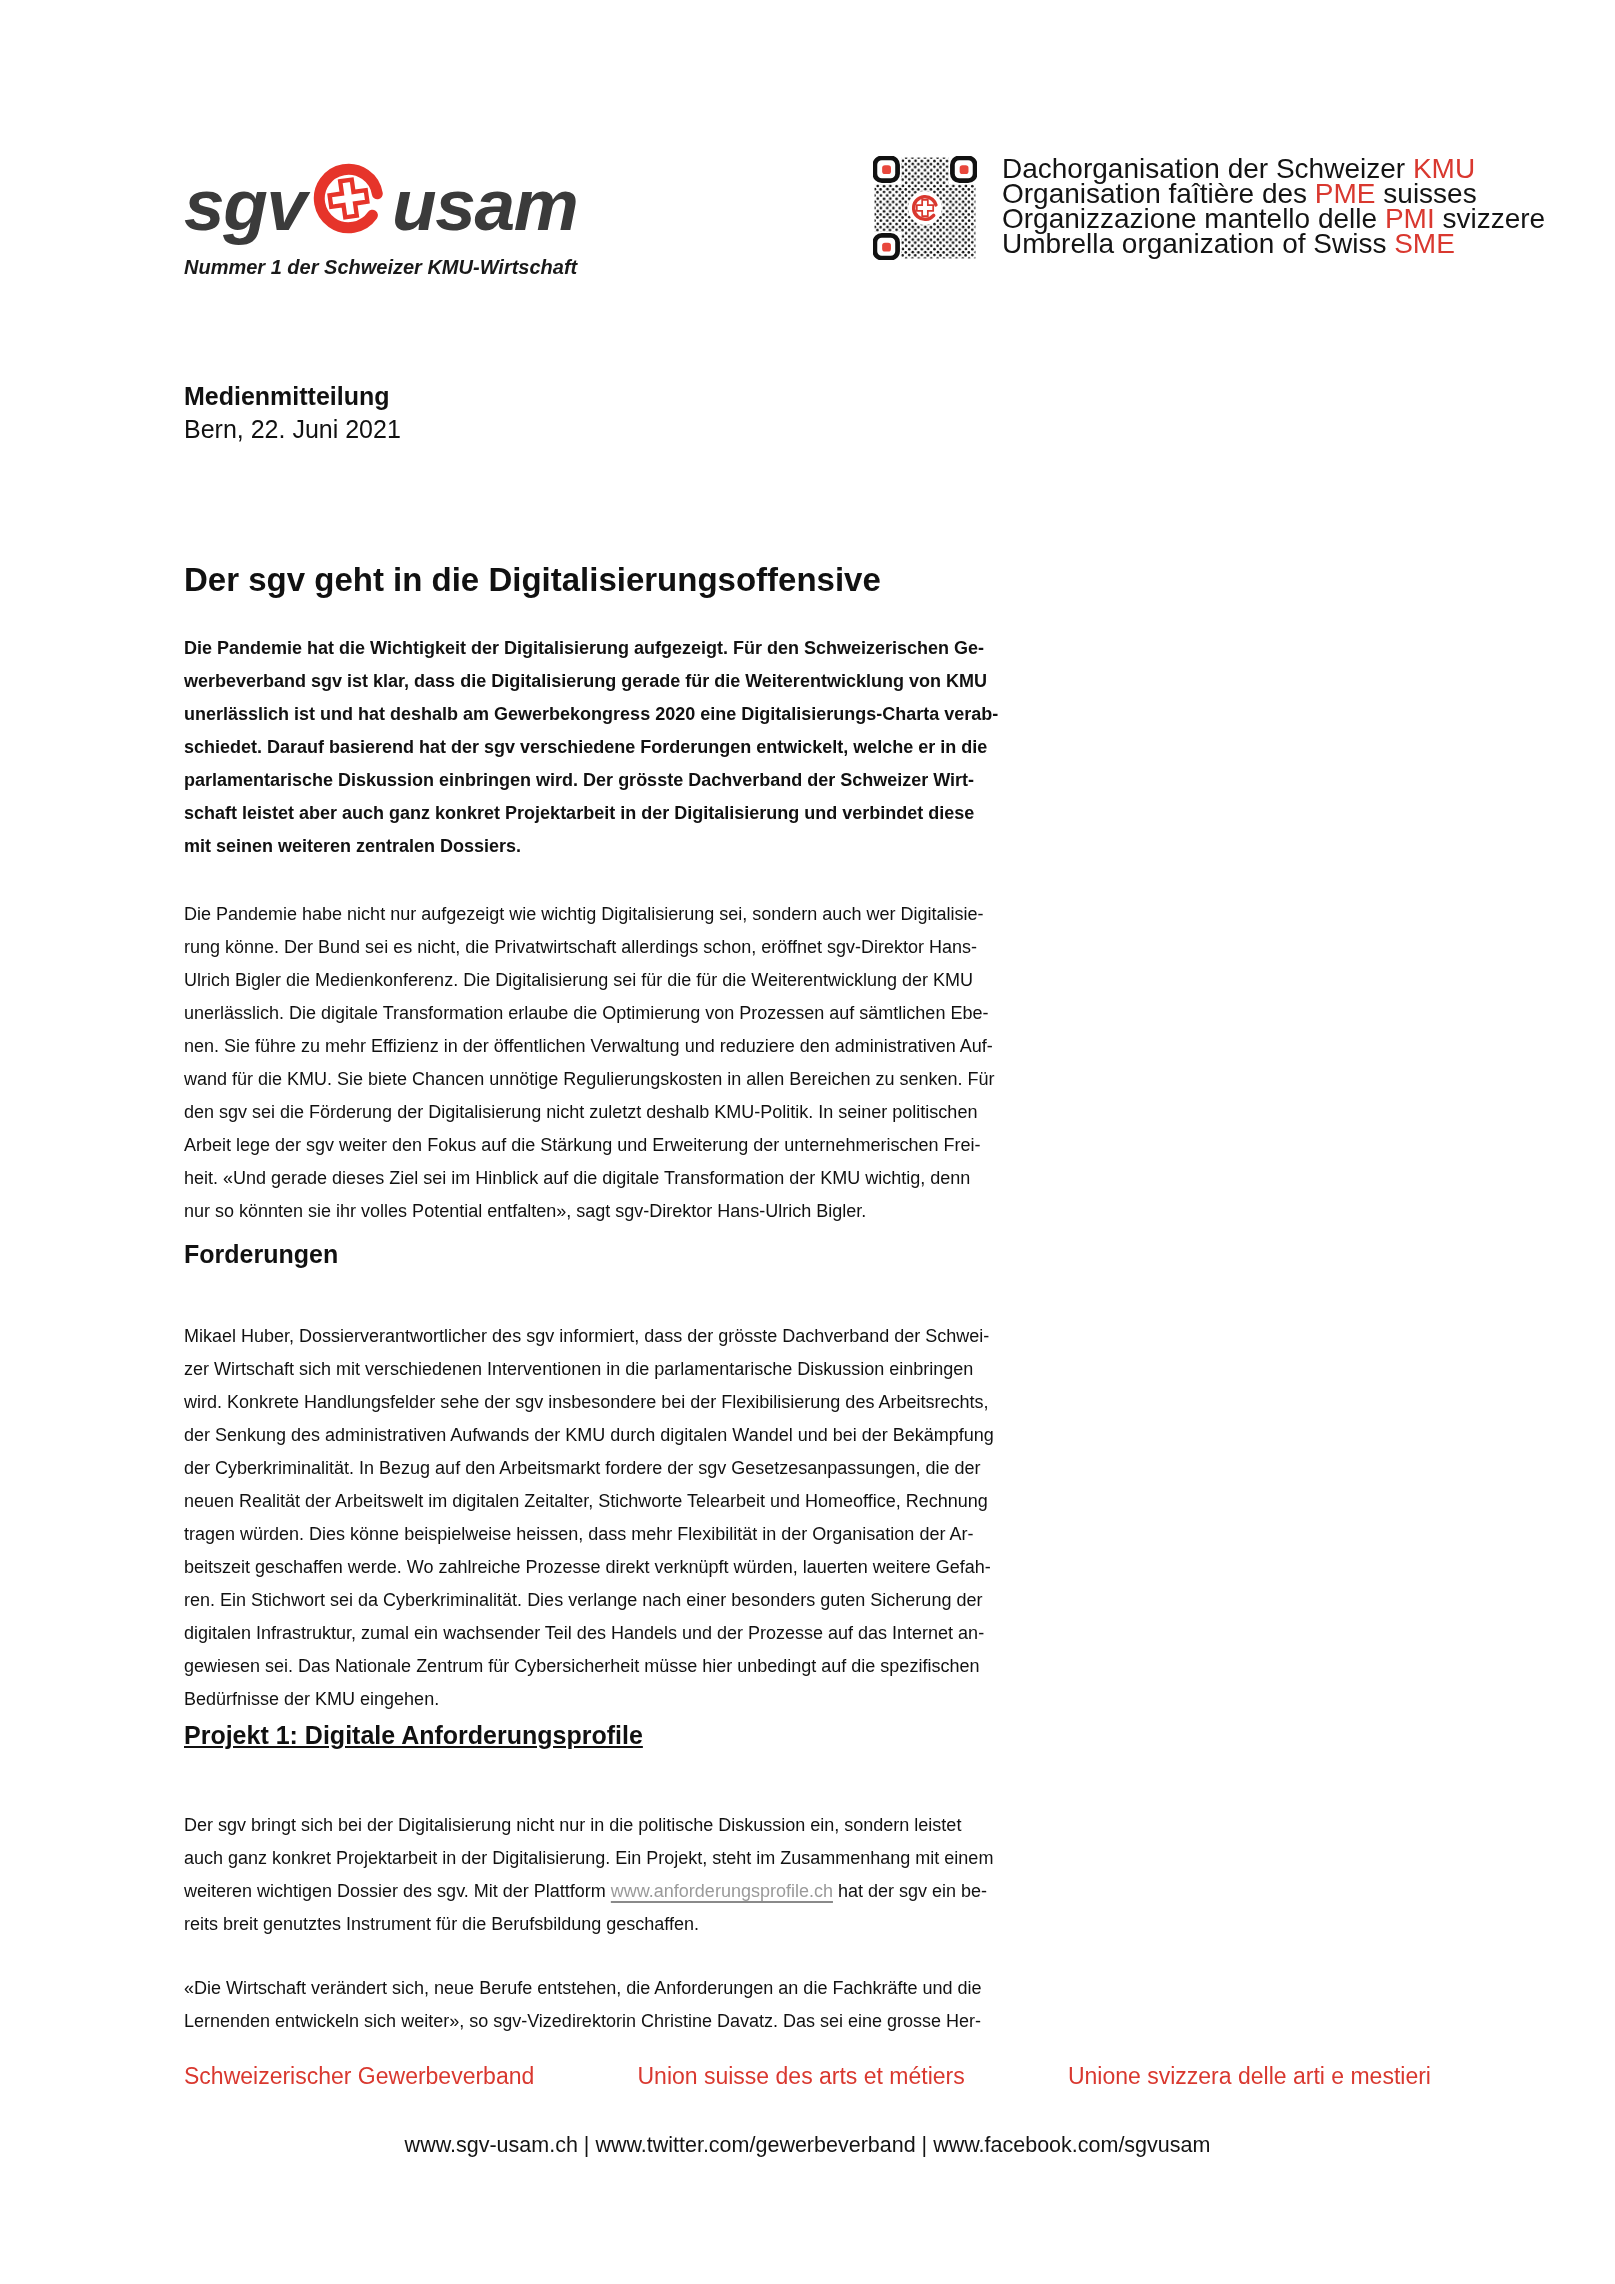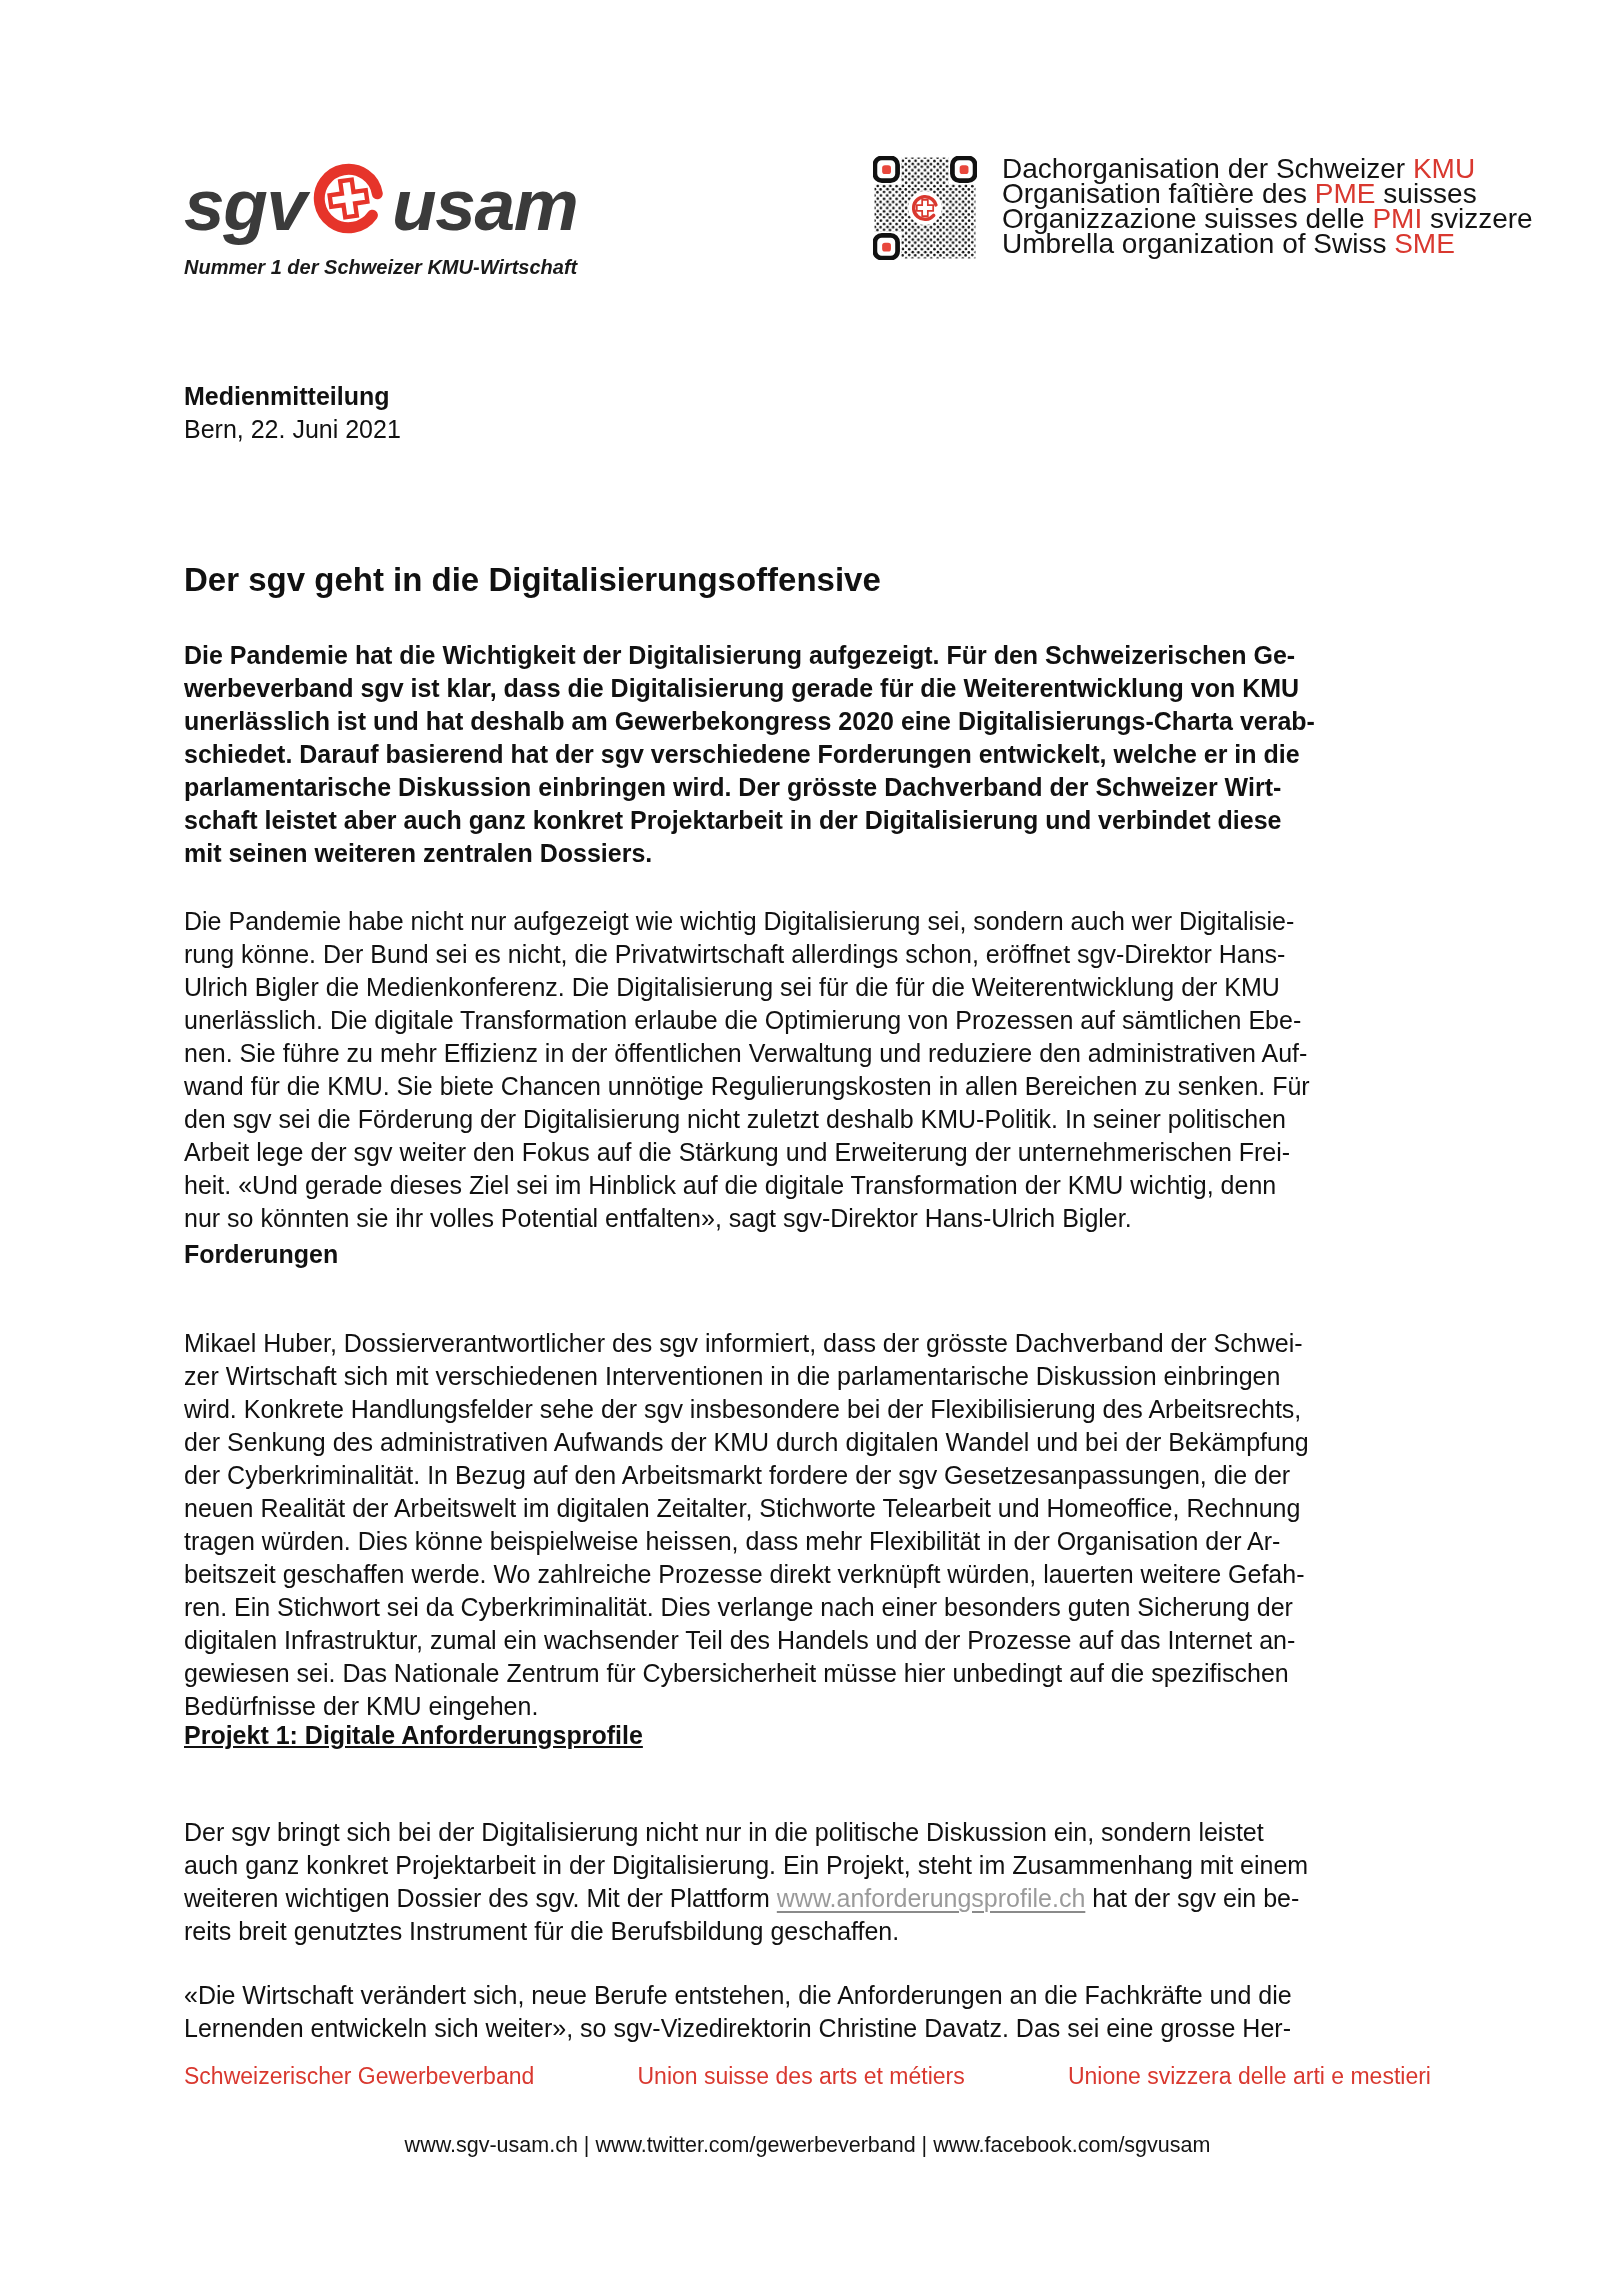--- a/index.html
+++ b/index.html
@@ -17,21 +17,21 @@
 
   .org-block{position:absolute;left:1002px;top:156px;font-size:28px;line-height:25px;color:#141414;}
   .org-line .accent{color:#d9382f;}
 
   
   .meta-block{position:absolute;left:184px;top:380px;font-size:25px;line-height:33px;}
   .doc-type{font-weight:bold;}
 
   
   .title{position:absolute;left:184px;top:540px;font-size:33px;font-weight:bold;line-height:1.1;}
-  .para{position:absolute;left:184px;width:1310px;font-size:25px;line-height:33px;white-space:pre-line;color:#111;}
+  .para{position:absolute;left:184px;width:1310px;font-size:18px;line-height:33px;white-space:pre-line;color:#111;}
   .lead{top:614px;font-weight:bold;}
   .p1{top:880px;}
   .h2{position:absolute;left:184px;font-size:25px;font-weight:bold;text-align:center;}
   .h2-forderungen{top:1240px;}
   .p2{top:1302px;}
   .h2-projekt1{top:1721px;text-decoration:underline;}
   .p3{top:1791px;}
   .p4{top:1954px;}
   .inline-link{color:#9a9a9a;text-decoration:underline;text-decoration-color:#8a8a8a;text-decoration-thickness:2px;text-underline-offset:3.9px;}
 
@@ -100,21 +100,21 @@
       <g>
         <circle cx="16.5" cy="16.5" r="3.6" fill="#fff" stroke="#d9382f" stroke-width="1.1" stroke-dasharray="19 3.6" transform="rotate(40 16.5 16.5)" stroke-linecap="round"></circle>
         <path d="M15.6 13.9 h1.8 v1.7 h1.7 v1.8 h-1.7 v1.7 h-1.8 v-1.7 h-1.7 v-1.8 h1.7 z" fill="#fff" stroke="#d9382f" stroke-width="0.55"></path>
       </g>
     </svg>
   </div>
 
   <div class="org-block">
     <div class="org-line"><span>Dachorganisation der Schweizer </span><span class="accent">KMU</span><span></span></div>
     <div class="org-line"><span>Organisation faîtière des </span><span class="accent">PME</span><span> suisses</span></div>
-    <div class="org-line"><span>Organizzazione suisses delle </span><span class="accent">PMI</span><span> svizzere</span></div>
+    <div class="org-line"><span>Organizzazione mantello delle </span><span class="accent">PMI</span><span> svizzere</span></div>
     <div class="org-line"><span>Umbrella organization of Swiss </span><span class="accent">SME</span><span></span></div>
   </div>
 
   <div class="meta-block">
     <div class="doc-type">Medienmitteilung</div>
     <div class="dateline">Bern, 22. Juni 2021</div>
   </div>
 
   <h1 class="title">Der sgv geht in die Digitalisierungsoffensive</h1>
 

